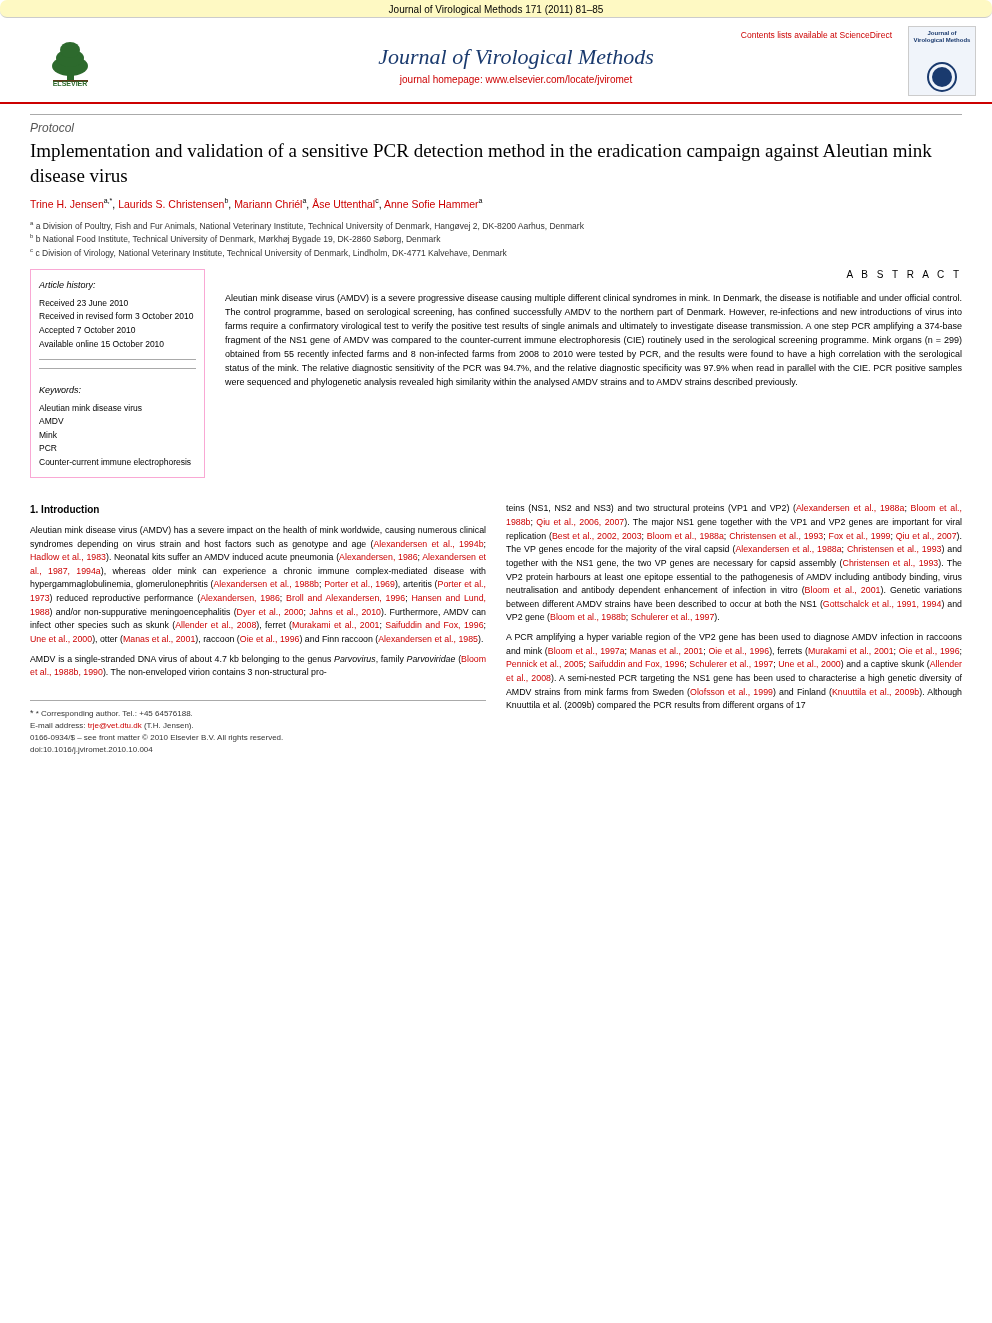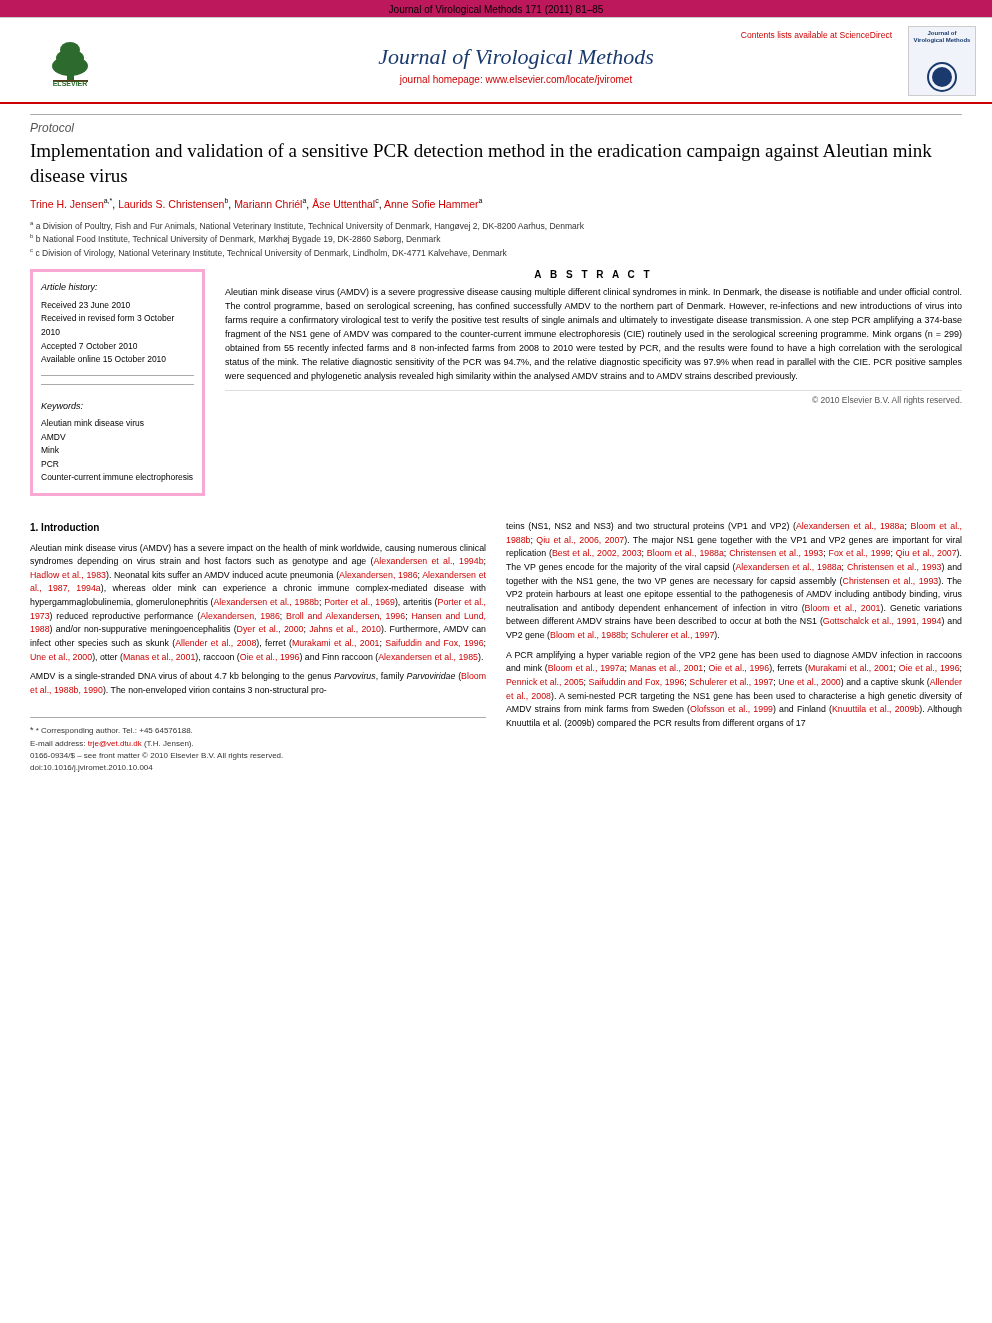--- a/index.html
+++ b/index.html
@@ -7,24 +7,25 @@
       background: #fff;
       font-family: Arial, Helvetica, sans-serif;
       font-size: 10px;
       color: #000;
       width: 992px;
       min-height: 1323px;
     }
 
     
     .top-bar {
-      background: #be185d;
+      background: #fef9c3;
       text-align: center;
       padding: 4px 0 2px;
       border-bottom: 1px solid #ccc;
+      border-radius: 7px;
     }
 
     
     .header {
       display: flex;
       align-items: stretch;
       border-bottom: 2px solid #c00;
       padding: 8px 10px 6px;
       gap: 10px;
     }
@@ -173,21 +174,21 @@
     .left-col {
       width: 175px;
       flex-shrink: 0;
     }
     .right-col {
       flex: 1;
     }
 
     
     .article-info {
-      border: 3px solid #f9a8d4;
+      border: 1px solid #f9a8d4;
       padding: 8px;
       margin-bottom: 10px;
       font-size: 8.5px;
       line-height: 1.6;
     }
     .article-info-title {
       font-style: italic;
       font-size: 9px;
       margin-bottom: 4px;
     }
@@ -203,25 +204,25 @@
       font-style: italic;
       font-size: 9px;
       margin-bottom: 4px;
     }
 
     
     .abstract-section {
       margin-bottom: 10px;
     }
     .abstract-title {
-      text-align: center;
+      text-align: right;
       letter-spacing: 3px;
       font-size: 10px;
-      font-weight: bold;
-      margin-bottom: 6px;
+      font-weight: normal;
+      margin-bottom: 12px;
       color: #000;
     }
     .abstract-text {
       font-size: 9px;
       line-height: 1.55;
       text-align: justify;
     }
     .abstract-footer {
       text-align: right;
       font-size: 8.5px;
@@ -360,21 +361,20 @@
           <div>Mink</div>
           <div>PCR</div>
           <div>Counter-current immune electrophoresis</div>
         </div>
       </div>
     </div>
     <div class="right-col">
       <div class="abstract-section">
         <div class="abstract-title">A B S T R A C T</div>
         <div class="abstract-text">Aleutian mink disease virus (AMDV) is a severe progressive disease causing multiple different clinical syndromes in mink. In Denmark, the disease is notifiable and under official control. The control programme, based on serological screening, has confined successfully AMDV to the northern part of Denmark. However, re-infections and new introductions of virus into farms require a confirmatory virological test to verify the positive test results of single animals and ultimately to investigate disease transmission. A one step PCR amplifying a 374-base fragment of the NS1 gene of AMDV was compared to the counter-current immune electrophoresis (CIE) routinely used in the serological screening programme. Mink organs (n = 299) obtained from 55 recently infected farms and 8 non-infected farms from 2008 to 2010 were tested by PCR, and the results were found to have a high correlation with the serological status of the mink. The relative diagnostic sensitivity of the PCR was 94.7%, and the relative diagnostic specificity was 97.9% when read in parallel with the CIE. PCR positive samples were sequenced and phylogenetic analysis revealed high similarity within the analysed AMDV strains and to AMDV strains described previously.</div>
-        <div class="abstract-footer">© 2010 Elsevier B.V. All rights reserved.</div>
       </div>
     </div>
   </div>
 
   <div class="body-two-col">
     <div class="body-col">
       <div class="section-heading">1.  Introduction</div>
       <div class="body-text">
         Aleutian mink disease virus (AMDV) has a severe impact on the health of mink worldwide, causing numerous clinical syndromes depending on virus strain and host factors such as genotype and age (<span class="ref-link">Alexandersen et al., 1994b</span>; <span class="ref-link">Hadlow et al., 1983</span>). Neonatal kits suffer an AMDV induced acute pneumonia (<span class="ref-link">Alexandersen, 1986</span>; <span class="ref-link">Alexandersen et al., 1987, 1994a</span>), whereas older mink can experience a chronic immune complex-mediated disease with hypergammaglobulinemia, glomerulonephritis (<span class="ref-link">Alexandersen et al., 1988b</span>; <span class="ref-link">Porter et al., 1969</span>), arteritis (<span class="ref-link">Porter et al., 1973</span>) reduced reproductive performance (<span class="ref-link">Alexandersen, 1986</span>; <span class="ref-link">Broll and Alexandersen, 1996</span>; <span class="ref-link">Hansen and Lund, 1988</span>) and/or non-suppurative meningoencephalitis (<span class="ref-link">Dyer et al., 2000</span>; <span class="ref-link">Jahns et al., 2010</span>). Furthermore, AMDV can infect other species such as skunk (<span class="ref-link">Allender et al., 2008</span>), ferret (<span class="ref-link">Murakami et al., 2001</span>; <span class="ref-link">Saifuddin and Fox, 1996</span>; <span class="ref-link">Une et al., 2000</span>), otter (<span class="ref-link">Manas et al., 2001</span>), raccoon (<span class="ref-link">Oie et al., 1996</span>) and Finn raccoon (<span class="ref-link">Alexandersen et al., 1985</span>).
       </div>

